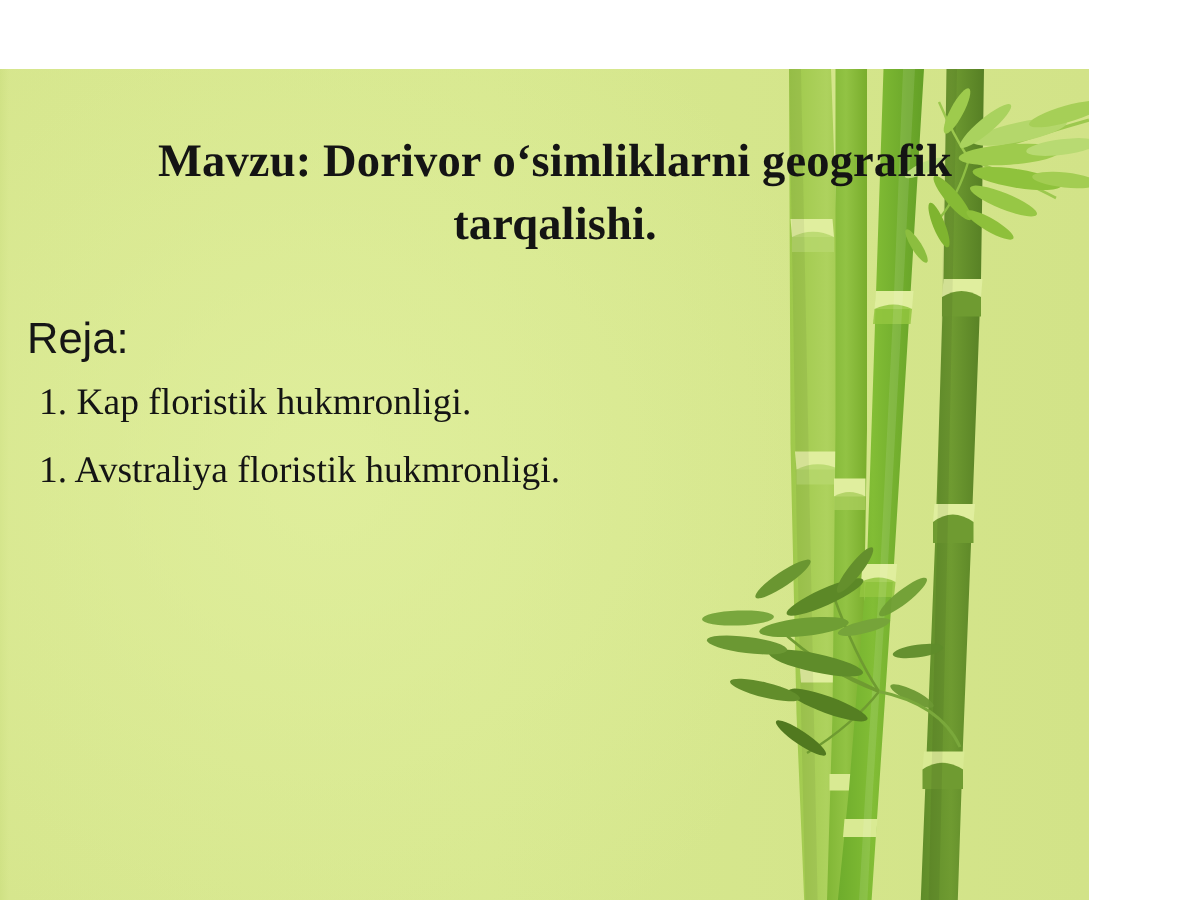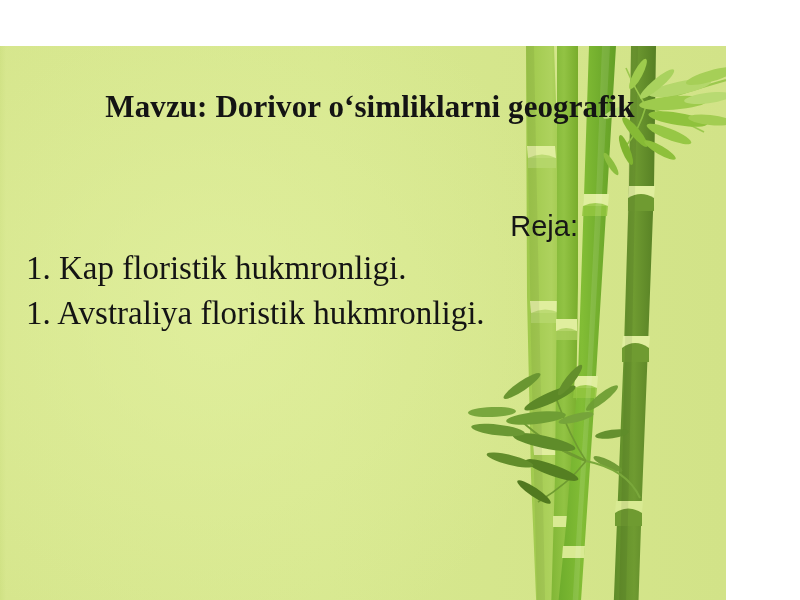--- a/index.html
+++ b/index.html
@@ -62,26 +62,26 @@
     left: 18px;
     top: 160px;
     width: 700px;
     z-index: 5;
   }
   #reja-label {
     font-family: "Liberation Sans", sans-serif;
     font-size: 29px;
     line-height: 40px;
     color: #161616;
-    text-align: right;
+    text-align: left;
     padding-right: 140px;
   }
   .list-item {
     font-family: "Liberation Serif", serif;
-    font-size: 33px;
+    font-size: 25px;
     line-height: 45px;
     color: #141414;
     text-align: left;
     padding-left: 8px;
     white-space: nowrap;
   }
 </style>
 </head>
 <body>
 
@@ -206,20 +206,21 @@
         <ellipse cx="182" cy="418" rx="16" ry="4.0" fill="#6b9833" transform="rotate(26 182 418)" opacity="0.95"></ellipse>
 
         <path d="M160,415 C185,420 205,432 214,452" stroke="#7aa83b" stroke-width="2" fill="none"></path>
       </g>
 
     </svg>
   </div>
 
   <div id="title-block">
     <div class="title-line">Mavzu: Dorivor oʻsimliklarni geografik</div>
+    <div class="title-line">tarqalishi.</div>
   </div>
 
   <div id="body-block">
     <div id="reja-label">Reja:</div>
     <div class="list-item">1. Kap floristik hukmronligi.</div>
     <div class="list-item">1. Avstraliya floristik hukmronligi.</div>
   </div>
 
 </div>
 

